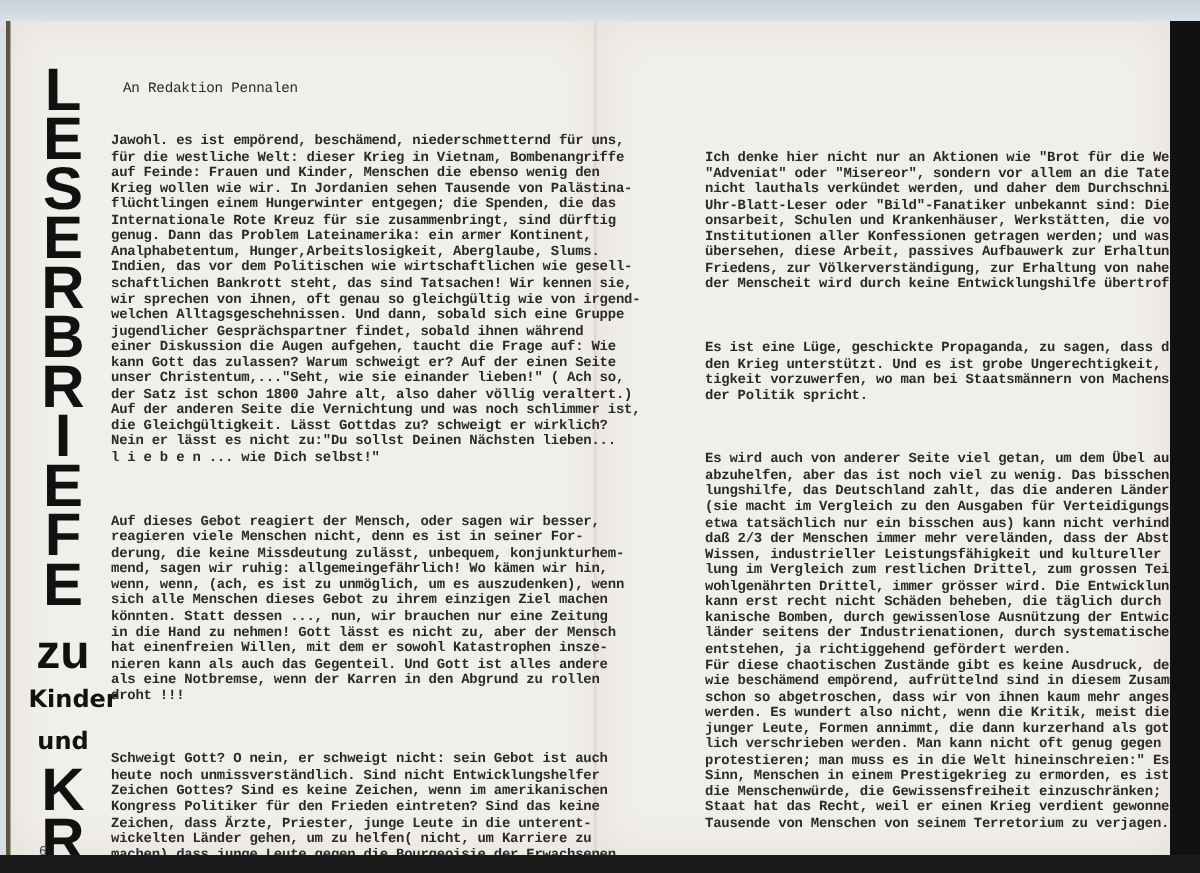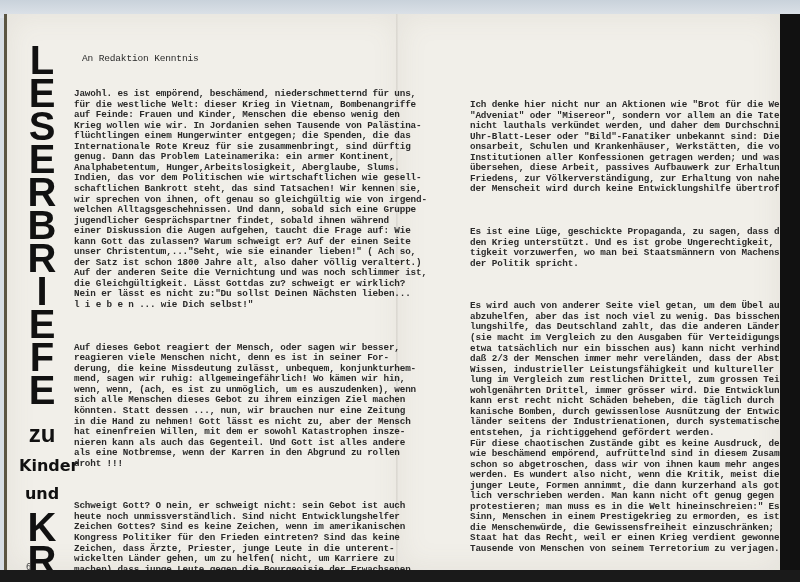--- a/index.html
+++ b/index.html
@@ -20,21 +20,21 @@
   .gutter { position: absolute; left: 396px; top: 0; width: 10px; height: 556px; background: linear-gradient(90deg, #d9d6cf, #f6f5f1 60%, #e7e4dd); }
   .right-edge { position: absolute; left: 780px; top: 0; width: 20px; height: 568px; background: #111; }
   .bottom-edge { position: absolute; left: 0; top: 556px; width: 800px; height: 12px; background: #1a1a1a; }
 
   .vertical-title {
     position: absolute; left: 12px; top: 30px; width: 46px;
     font-family: "Liberation Sans", "DejaVu Sans", sans-serif;
     font-weight: bold; color: #111; text-align: center;
   }
   .vt-letter { display: block; font-size: 40px; line-height: 33px; }
-  .vt-word { display: block; font-size: 24px; line-height: 34px; margin: 10px 0 4px; }
+  .vt-word { display: block; font-size: 32px; line-height: 34px; margin: 10px 0 4px; }
   .vt-small { display: block; font-size: 16px; line-height: 22px; font-weight: bold; font-family: "DejaVu Sans", sans-serif; }
   .vt-gap { height: 6px; }
 
   .text {
     position: absolute; color: #2a2a2a;
     font-size: 9.3px; line-height: 10.55px; white-space: pre; letter-spacing: -0.15px;
   }
   .salutation { left: 82px; top: 40px; font-size: 9.5px; }
   .left-body { left: 74px; top: 54px; }
   .right-body { left: 470px; top: 65px; }
@@ -71,21 +71,21 @@
       <span class="vt-letter">R</span>
       <span class="vt-letter">I</span>
 
     </div>
   </div>
 
   <div class="gutter"></div>
 
   <div class="page page-right"></div>
 
-  <div class="text salutation">An Redaktion Kenntnis</div>
+  <div class="text salutation">An Redaktion Pennalen</div>
 
   <div class="text left-body">
     <div class="para">Jawohl. es ist empörend, beschämend, niederschmetternd für uns,
 für die westliche Welt: dieser Krieg in Vietnam, Bombenangriffe
 auf Feinde: Frauen und Kinder, Menschen die ebenso wenig den
 Krieg wollen wie wir. In Jordanien sehen Tausende von Palästina-
 flüchtlingen einem Hungerwinter entgegen; die Spenden, die das
 Internationale Rote Kreuz für sie zusammenbringt, sind dürftig
 genug. Dann das Problem Lateinamerika: ein armer Kontinent,
 Analphabetentum, Hunger,Arbeitslosigkeit, Aberglaube, Slums.

